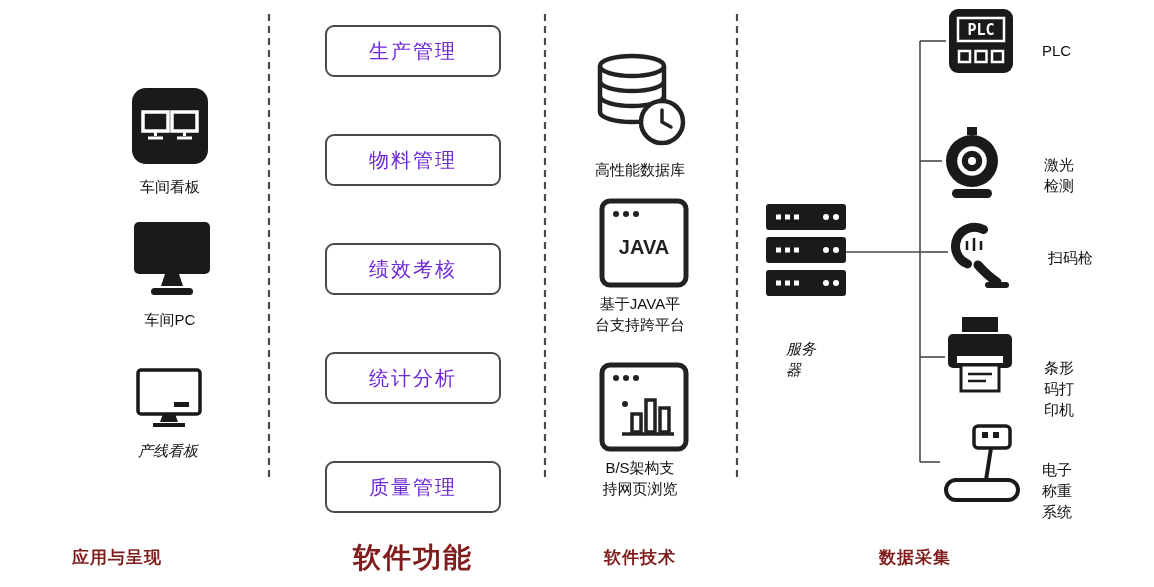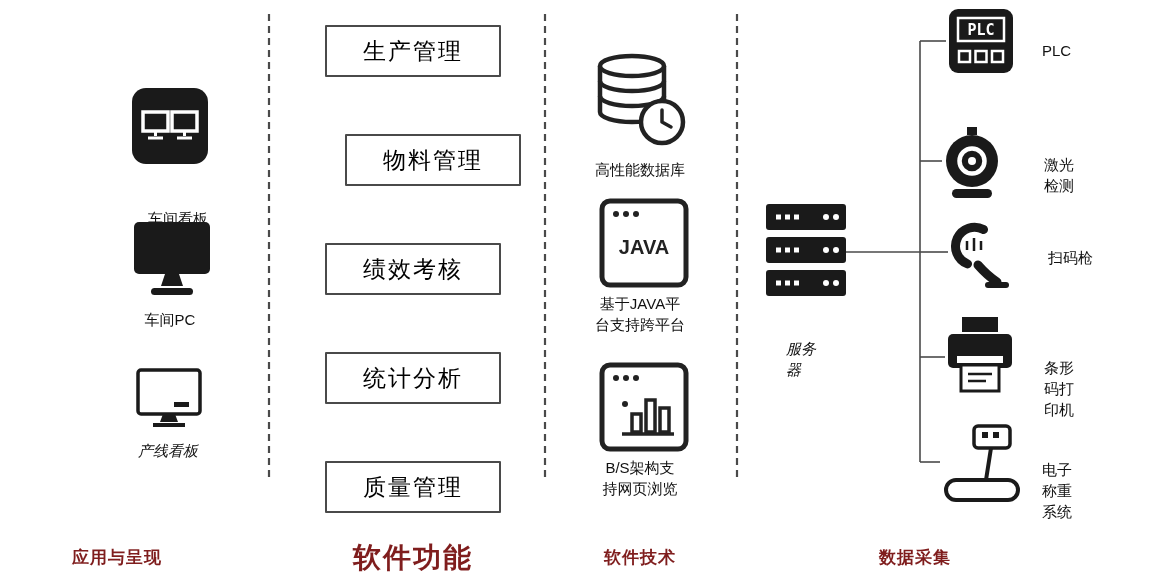--- a/index.html
+++ b/index.html
@@ -5,22 +5,22 @@
   * { margin:0; padding:0; box-sizing:border-box; }
   html,body { background:#fff; }
   body { font-family:"Liberation Sans","DejaVu Sans",sans-serif; }
   .canvas { position:relative; width:1154px; height:587px; background:#ffffff; overflow:hidden; }
   .overlay { position:absolute; left:0; top:0; pointer-events:none; }
   .icon { position:absolute; line-height:0; }
   .label { position:absolute; color:#111; font-size:15px; line-height:1.4; }
   .center { text-align:center; }
   .multiline { white-space:pre-line; }
   .fn-box { position:absolute; left:325px; width:176px; height:52px; border:2px solid #4a4a4a;
-            border-radius:1px; background:#fff; display:flex; align-items:center; justify-content:center;
-            font-size:23px; letter-spacing:2px; color:#000000; }
+            border-radius:9px; background:#fff; display:flex; align-items:center; justify-content:center;
+            font-size:20px; letter-spacing:2px; color:#6d28d9; }
   .col-header { position:absolute; font-weight:bold; font-size:17px; color:#7f1d1d; text-align:center; letter-spacing:1px; }
   .col-header.big { font-size:28px; letter-spacing:2px; }
   svg text { font-family:"Liberation Sans","DejaVu Sans",sans-serif; }
   svg text.mono { font-family:"DejaVu Sans Mono",monospace; }
 </style>
 </head>
 <body>
 
 <div class="canvas">
 
@@ -39,21 +39,21 @@
 
   <div class="icon" style="left:132px; top:88px;">
     <svg width="76" height="76" viewBox="0 0 76 76">
       <rect x="0" y="0" width="76" height="76" rx="14" fill="#1a1a1a"></rect>
       <rect x="11" y="24" width="25" height="19" fill="none" stroke="#fff" stroke-width="3.5"></rect>
       <path d="M 23.5 43 V 48 M 16 50 H 31" stroke="#fff" stroke-width="3" fill="none"></path>
       <rect x="40" y="24" width="25" height="19" fill="none" stroke="#fff" stroke-width="3.5"></rect>
       <path d="M 52.5 43 V 48 M 45 50 H 60" stroke="#fff" stroke-width="3" fill="none"></path>
     </svg>
   </div>
-  <div class="label center" style="left:118px; top:176px; width:120px;margin-top:32px;">车间看板</div>
+  <div class="label center" style="left:110px; top:176px; width:120px;">车间看板</div>
 
   <div class="icon" style="left:134px; top:222px;">
     <svg width="76" height="80" viewBox="0 0 76 80">
       <rect x="0" y="0" width="76" height="52" rx="5" fill="#1a1a1a"></rect>
       <polygon points="31,52 45,52 49,64 27,64" fill="#1a1a1a"></polygon>
       <rect x="17" y="66" width="42" height="7" rx="3.5" fill="#1a1a1a"></rect>
     </svg>
   </div>
   <div class="label center" style="left:110px; top:309px; width:120px;">车间PC</div>
 
@@ -61,21 +61,21 @@
     <svg width="66" height="62" viewBox="0 0 66 62">
       <rect x="2" y="2" width="62" height="44" rx="3" fill="#fff" stroke="#1a1a1a" stroke-width="3.5"></rect>
       <rect x="38" y="34" width="15" height="5" fill="#1a1a1a"></rect>
       <polygon points="27,46 39,46 42,54 24,54" fill="#1a1a1a"></polygon>
       <rect x="17" y="55" width="32" height="4" fill="#1a1a1a"></rect>
     </svg>
   </div>
   <div class="label center" style="left:108px; top:440px; width:120px;font-style:italic;">产线看板</div>
 
   <div class="fn-box" style="top:25px;">生产管理</div>
-  <div class="fn-box" style="top:134px;margin-left:20px;">物料管理</div>
+  <div class="fn-box" style="top:134px;">物料管理</div>
   <div class="fn-box" style="top:243px;">绩效考核</div>
   <div class="fn-box" style="top:352px;">统计分析</div>
   <div class="fn-box" style="top:461px;">质量管理</div>
 
   <div class="icon" style="left:592px; top:50px;">
     <svg width="96" height="100" viewBox="0 0 96 100">
       <path d="M 8 16 V 62" stroke="#222" stroke-width="4.5"></path>
       <path d="M 72 16 V 62" stroke="#222" stroke-width="4.5"></path>
       <path d="M 8 62 A 32 10 0 0 0 72 62" fill="#fff" stroke="#222" stroke-width="4.5"></path>
       <path d="M 8 31 A 32 10 0 0 0 72 31" fill="none" stroke="#222" stroke-width="4.5"></path>

